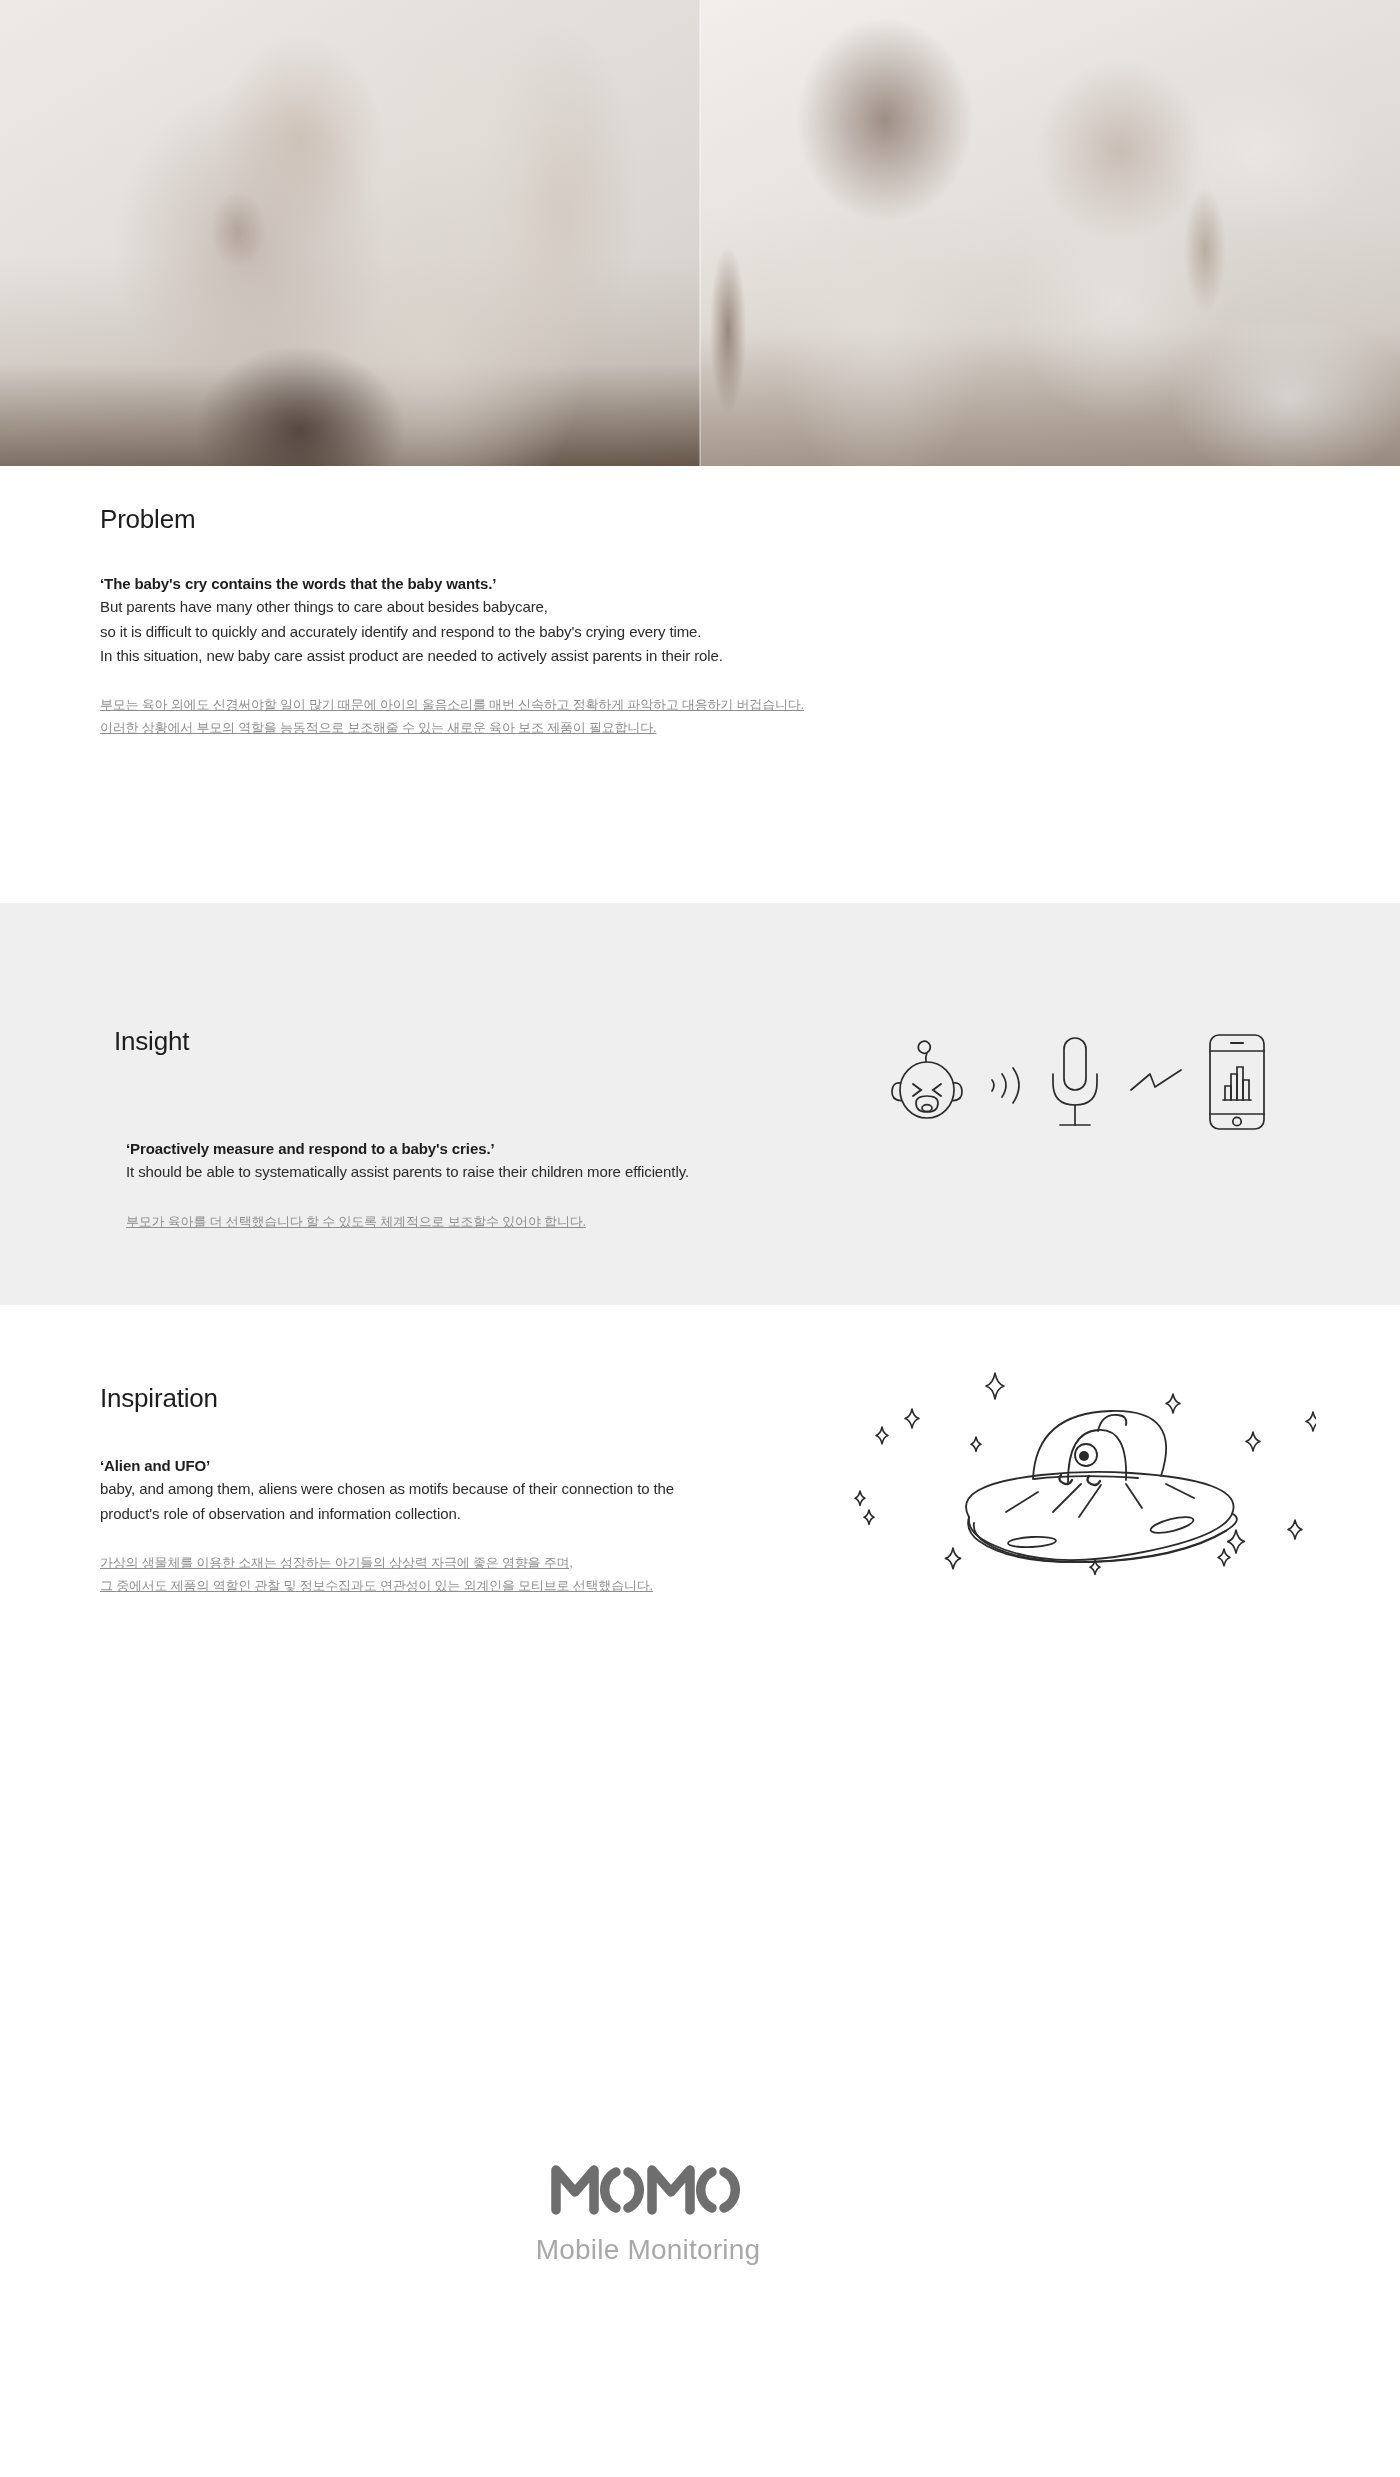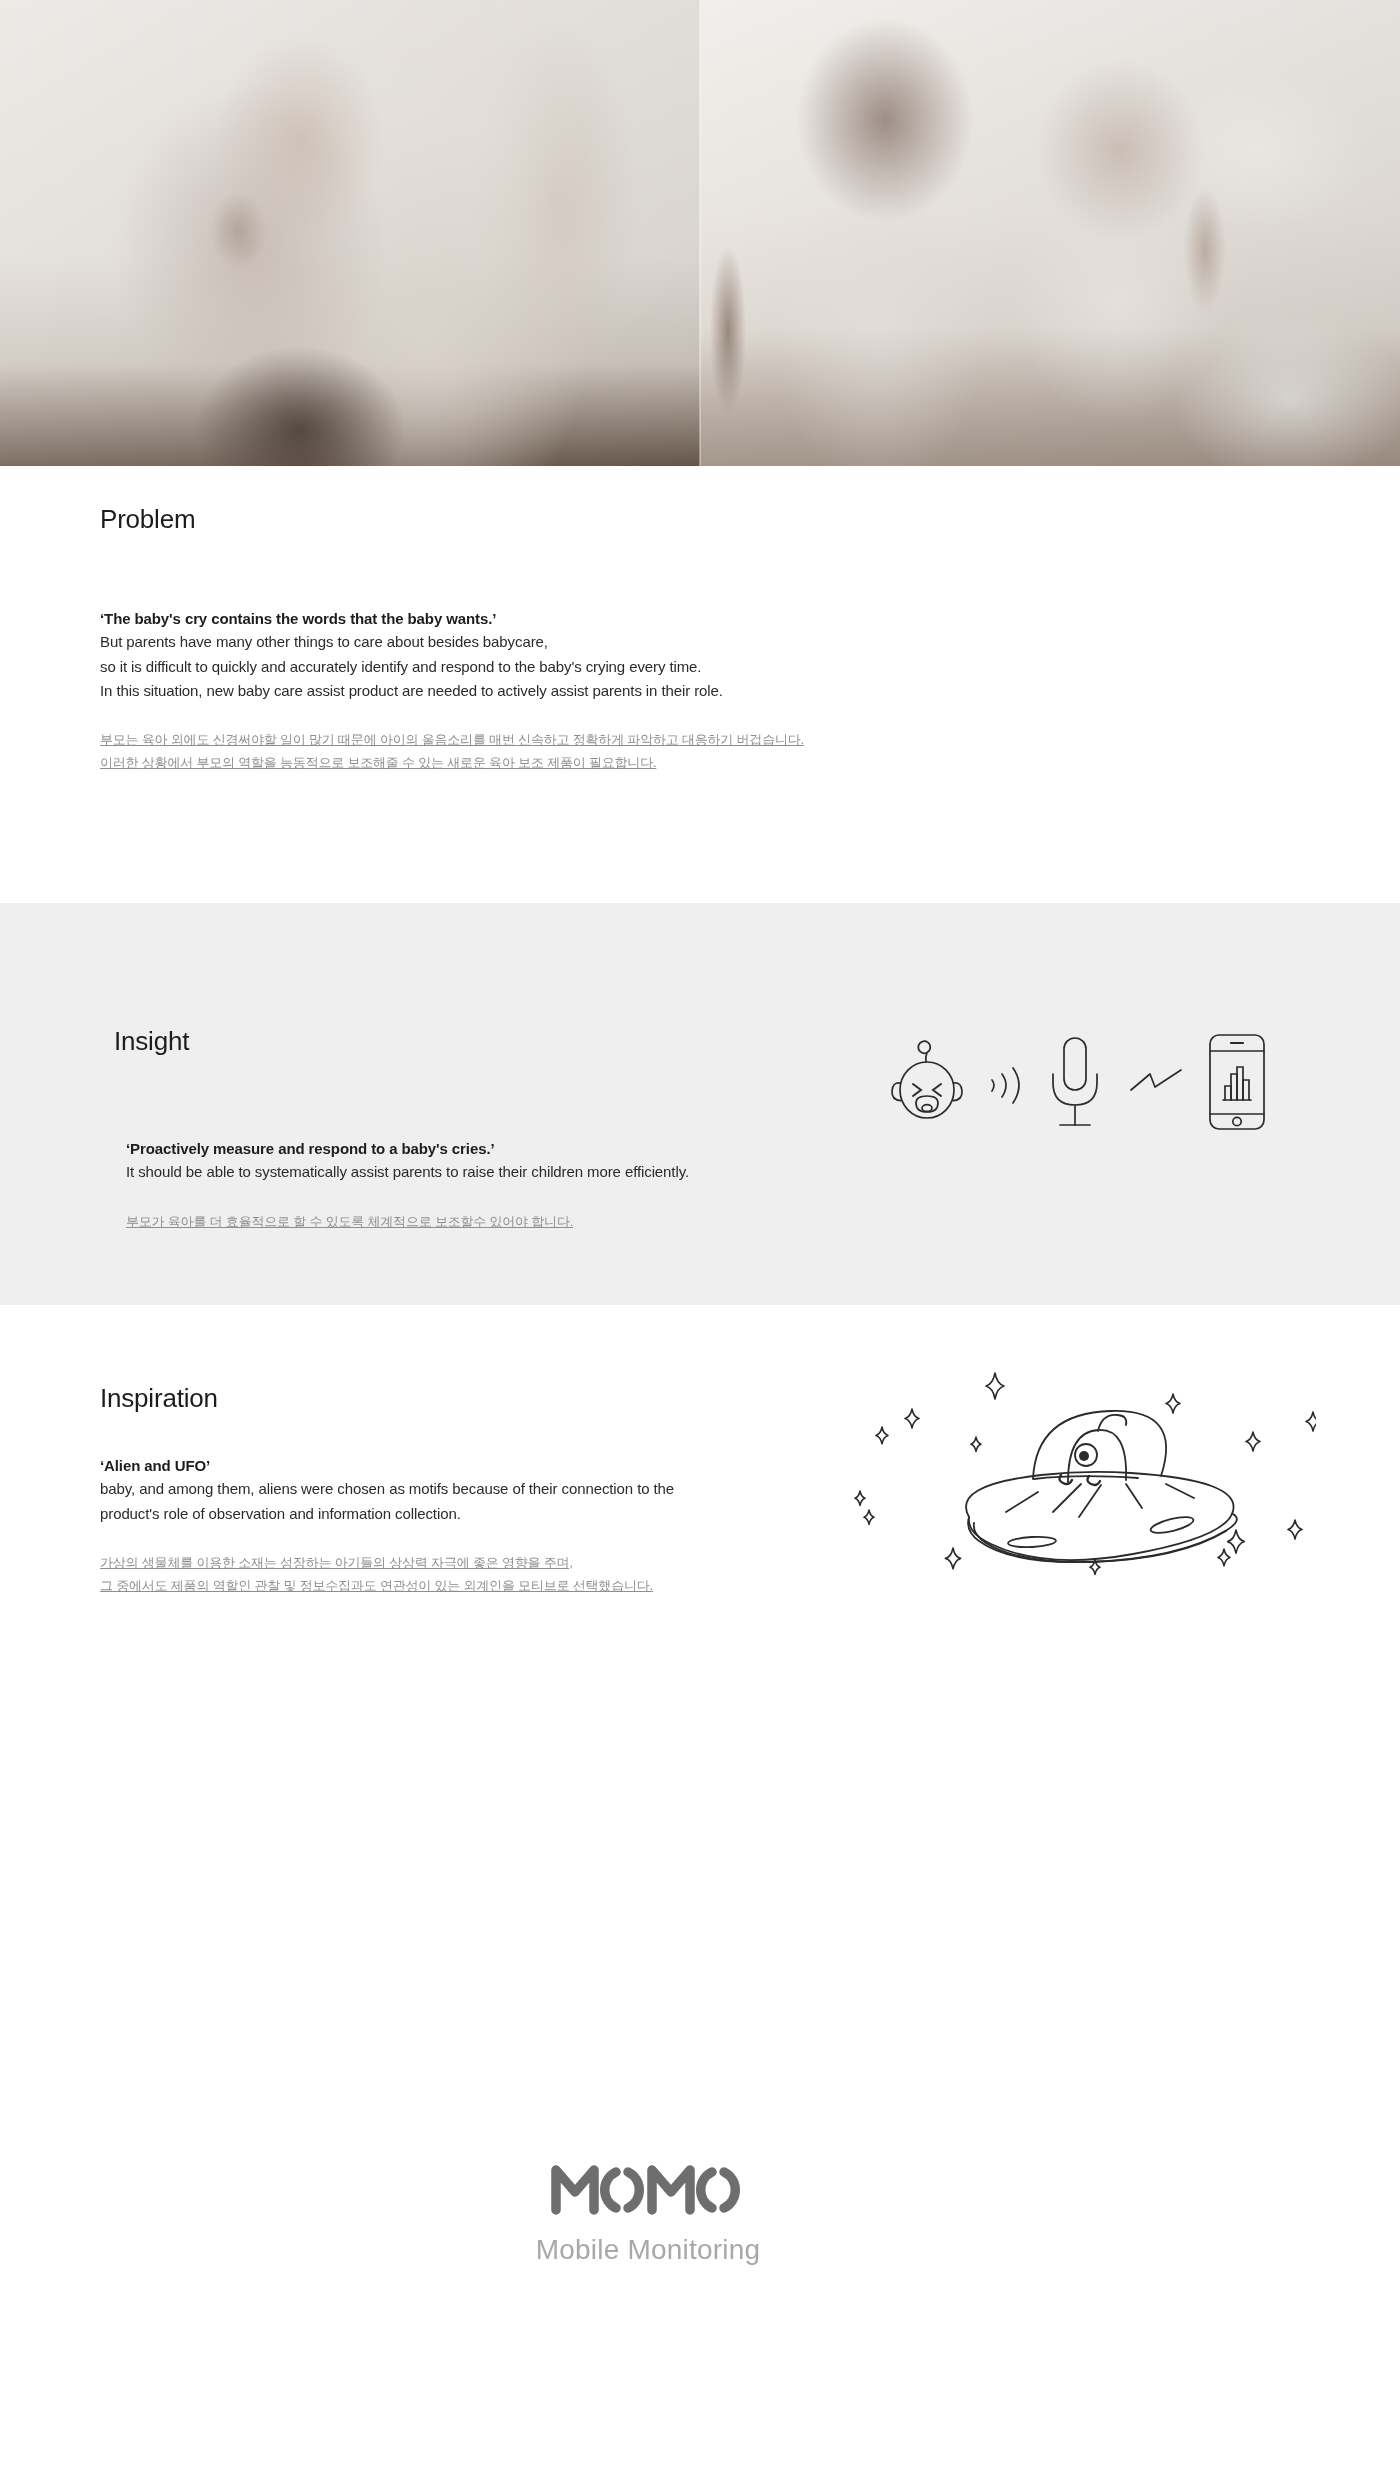--- a/index.html
+++ b/index.html
@@ -79,21 +79,21 @@
   }
   .body-ko {
     font-size:13px; font-weight:400; color:#8e8e8e;
     line-height:1.75; letter-spacing:-.2px;text-decoration:underline;
   }
   .gap-ko { height:26px; }
 
   
   .problem-sec { height:437px; }
   .problem-sec .sec-title { position:absolute; left:100px; top:40px; }
-  .problem-sec .body-block { position:absolute; left:100px; top:106px;margin-top:35px; }
+  .problem-sec .body-block { position:absolute; left:100px; top:106px; }
 
   
   .insight-sec { height:402px;padding-left:14px; }
   .insight-sec .sec-title { position:absolute; left:100px; top:125px; }
   .insight-sec .body-block { position:absolute; left:112px; top:194px;margin-top:40px; }
 
   
   .inspiration-sec { height:1172px; }
   .inspiration-sec .sec-title { position:absolute; left:100px; top:80px; }
   .inspiration-sec .body-block { position:absolute; left:100px; top:149px; }
@@ -141,21 +141,21 @@
     </div>
   </section>
 
   <section class="section gray insight-sec">
     <div class="inner">
       <h2 class="sec-title">Insight</h2>
       <div class="body-block">
         <p class="lead">‘Proactively measure and respond to a baby's cries.’</p>
         <p class="body-en">It should be able to systematically assist parents to raise their children more efficiently.</p>
         <div class="gap-ko"></div>
-        <p class="body-ko">부모가 육아를 더 효율적으로 할 수 있도록 체계적으로 보조할수 있어야 합니다.</p>
+        <p class="body-ko">부모가 육아를 더 선택했습니다 할 수 있도록 체계적으로 보조할수 있어야 합니다.</p>
       </div>
 
       <div class="icon-row" style="position:absolute;left:874px;top:129px;">
 
         <span>
           <svg width="78" height="92" viewBox="0 0 78 92">
             <g fill="none" stroke="#2b2b2b" stroke-width="1.7" stroke-linecap="round">
               <path d="M38 17 a6 6 0 1 1 1 -0.4 q-2 5 -1 9"></path>
               <ellipse cx="39" cy="54" rx="27" ry="28"></ellipse>
               <path d="M12.5 47 q-8 -1 -8.5 8 q-.5 9 8.8 9.6"></path>

